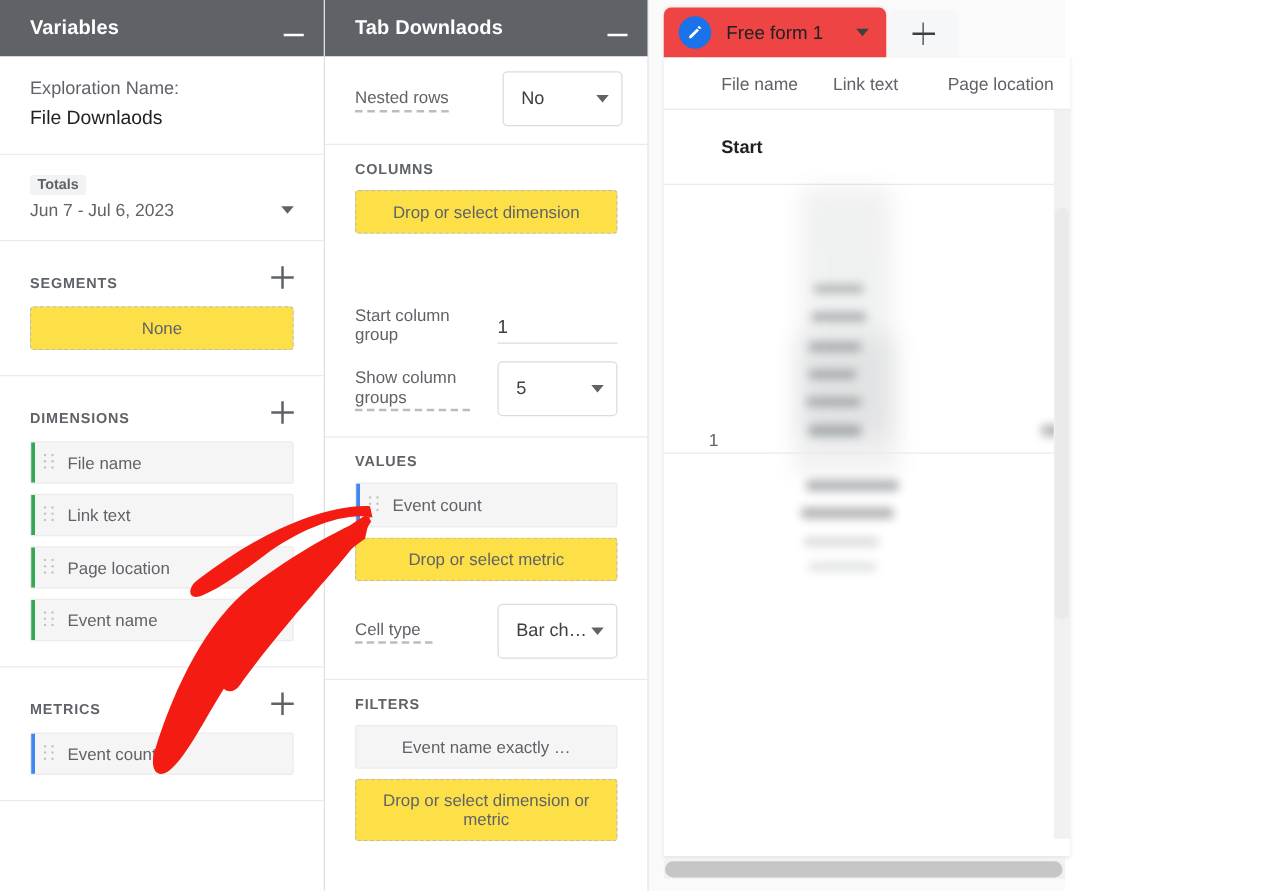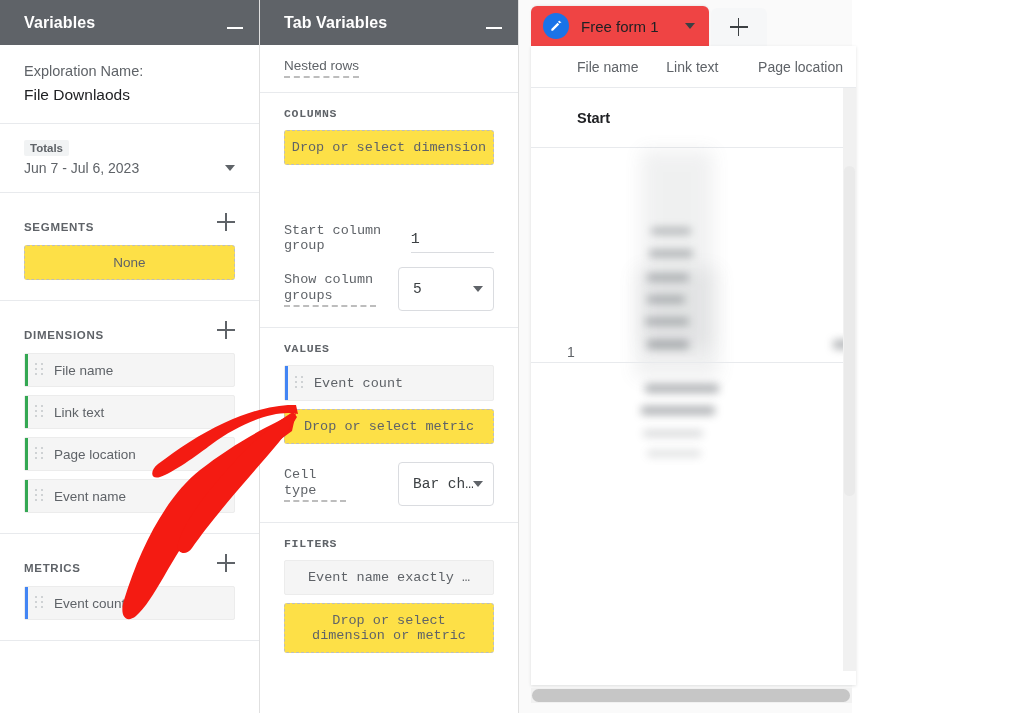--- a/index.html
+++ b/index.html
@@ -223,21 +223,20 @@
   .select-val {
     font-size: 14.5px;
     color: #3c4043;
     white-space: nowrap;
     overflow: hidden;
   }
   .tsec {
     padding: 14px 24px 16px 24px;
     border-top: 1px solid #e8eaed;
     box-sizing: border-box;
-    font-family: Liberation Mono, monospace;
   }
   .tsec-title {
     font-size: 11.5px;
     font-weight: bold;
     letter-spacing: .7px;
     color: #5f6368;
     margin-bottom: 10px;
   }
   .num-field {
     display: flex;
@@ -571,26 +570,30 @@
             <i></i>
             <i></i>
           </span>
         <span class="chip-label">Event count</span>
       </div>
     </div>
   </div>
 
   <div class="panel tabset">
     <div class="panel-header">
-      <span class="panel-title">Tab Variables</span>
+      <span class="panel-title">Tab Downlaods</span>
       <span class="minimize-icon"></span>
     </div>
 
     <div class="field-row" style="border-bottom:1px solid #e8eaed;">
       <span class="field-label">Nested rows</span>
+      <span class="select">
+        <span class="select-val">No</span>
+        <span class="caret"></span>
+      </span>
     </div>
 
     <div class="tsec" style="border-top:none;">
       <div class="tsec-title">COLUMNS</div>
       <div class="drop-box">Drop or select dimension</div>
 
       <div class="num-field">
         <span class="num-label">Start column group</span>
         <span class="num-input">1</span>
       </div>

